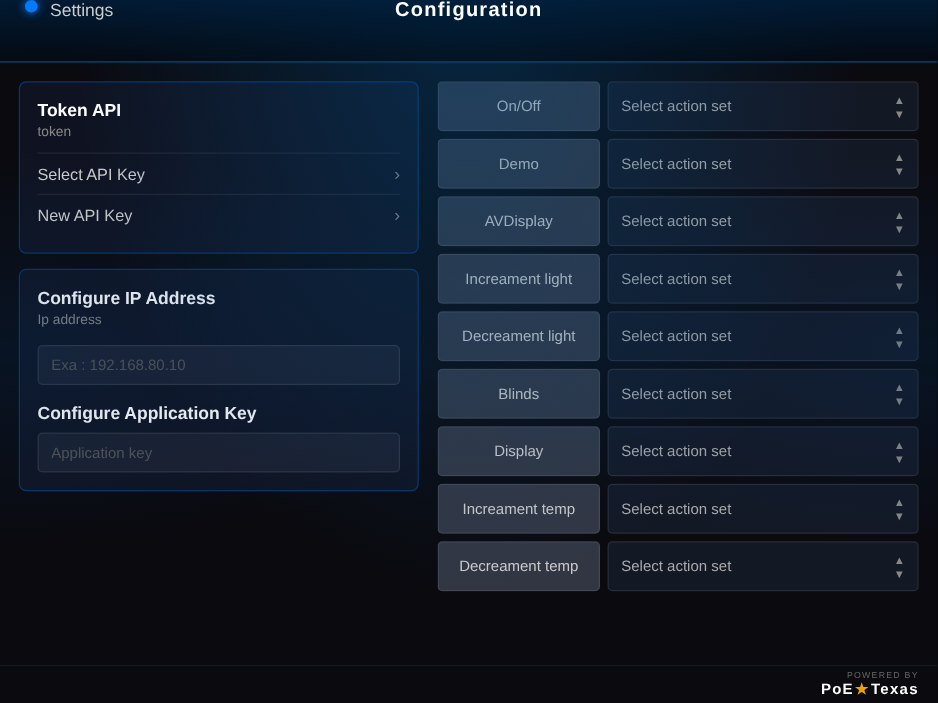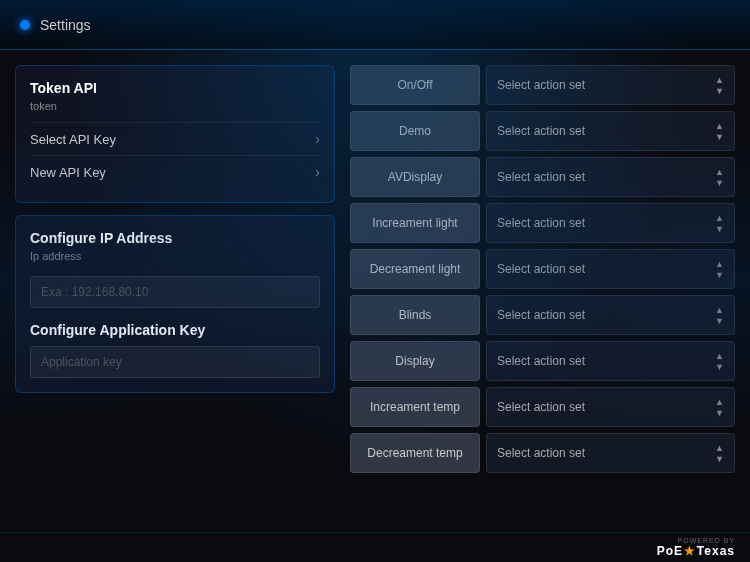--- a/index.html
+++ b/index.html
@@ -21,21 +21,21 @@
       top: 0; left: 0; right: 0; bottom: 0;
       background: radial-gradient(ellipse at 50% 0%, rgba(0, 80, 140, 0.4) 0%, transparent 60%),
                   radial-gradient(ellipse at 0% 50%, rgba(0, 60, 120, 0.2) 0%, transparent 40%),
                   radial-gradient(ellipse at 100% 50%, rgba(0, 60, 120, 0.2) 0%, transparent 40%);
       pointer-events: none;
     }
 
     
     .header {
       display: flex;
-      align-items: center;
+      align-items: flex-start;
       height: 50px;
       padding: 0 20px;
       position: relative;
       border-bottom: 1px solid rgba(0, 120, 200, 0.5);
       background: linear-gradient(180deg, rgba(0,30,60,0.8) 0%, rgba(0,10,20,0.6) 100%);
     }
 
     .header-dot {
       width: 10px;
       height: 10px;
@@ -222,20 +222,21 @@
       color: #f0a000;
       margin: 0 1px;
     }
   </style>
 </head>
 <body>
 
 <div class="header">
   <div class="header-dot"></div>
   <span class="header-settings">Settings</span>
+  <span class="header-title">Configuration</span>
 </div>
 
 <div class="main">
 
   <div class="left-panel">
 
     <div class="card">
       <div class="card-title">Token API</div>
       <div class="card-subtitle">token</div>
       <div class="menu-item">

